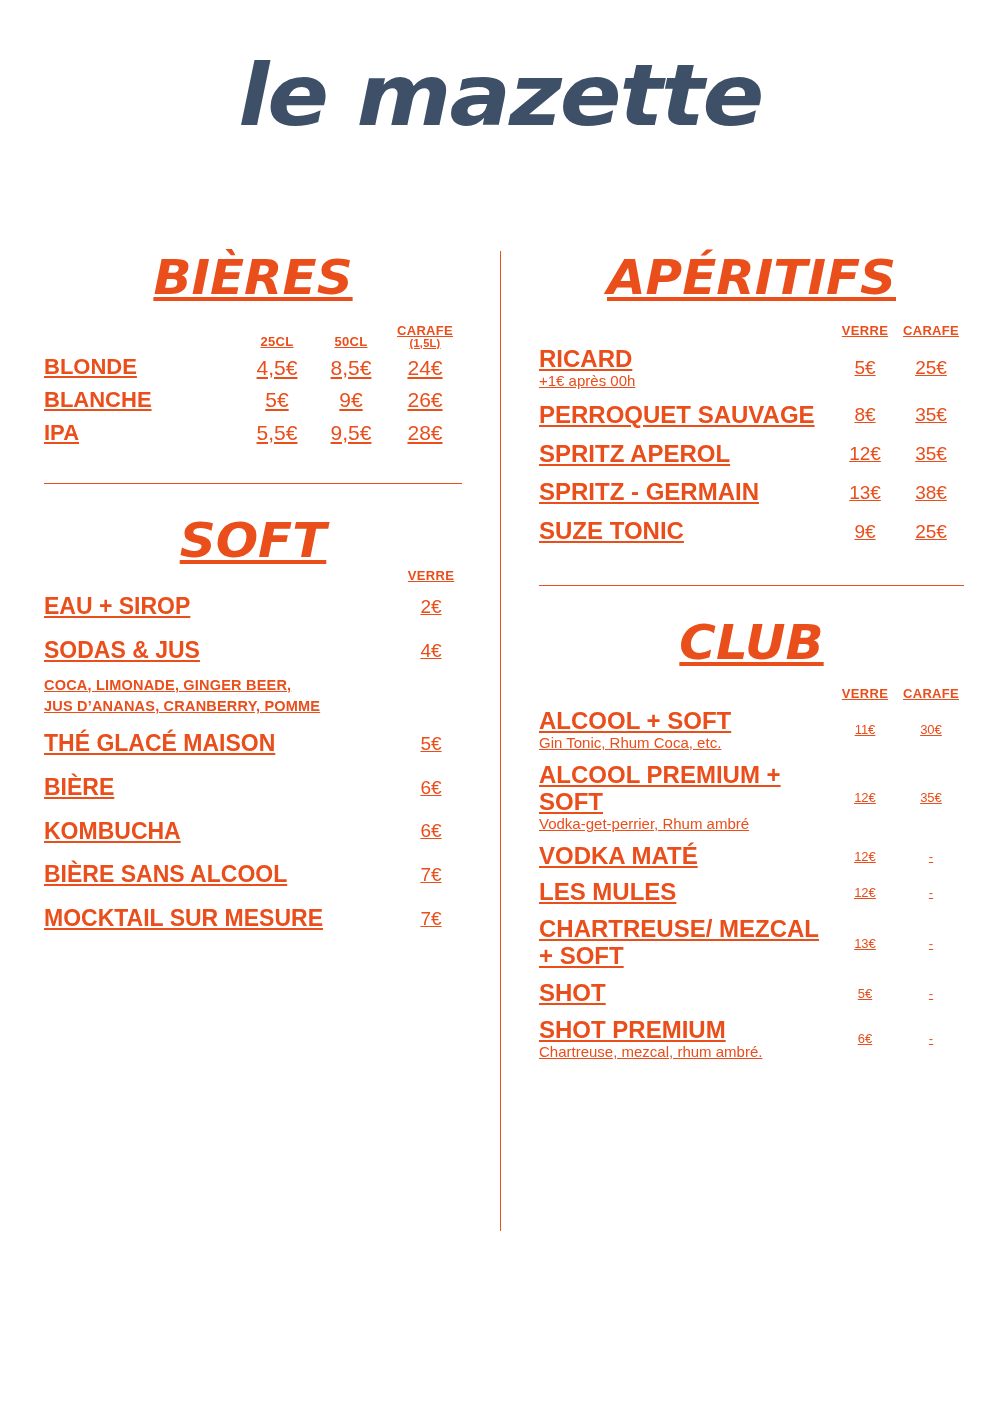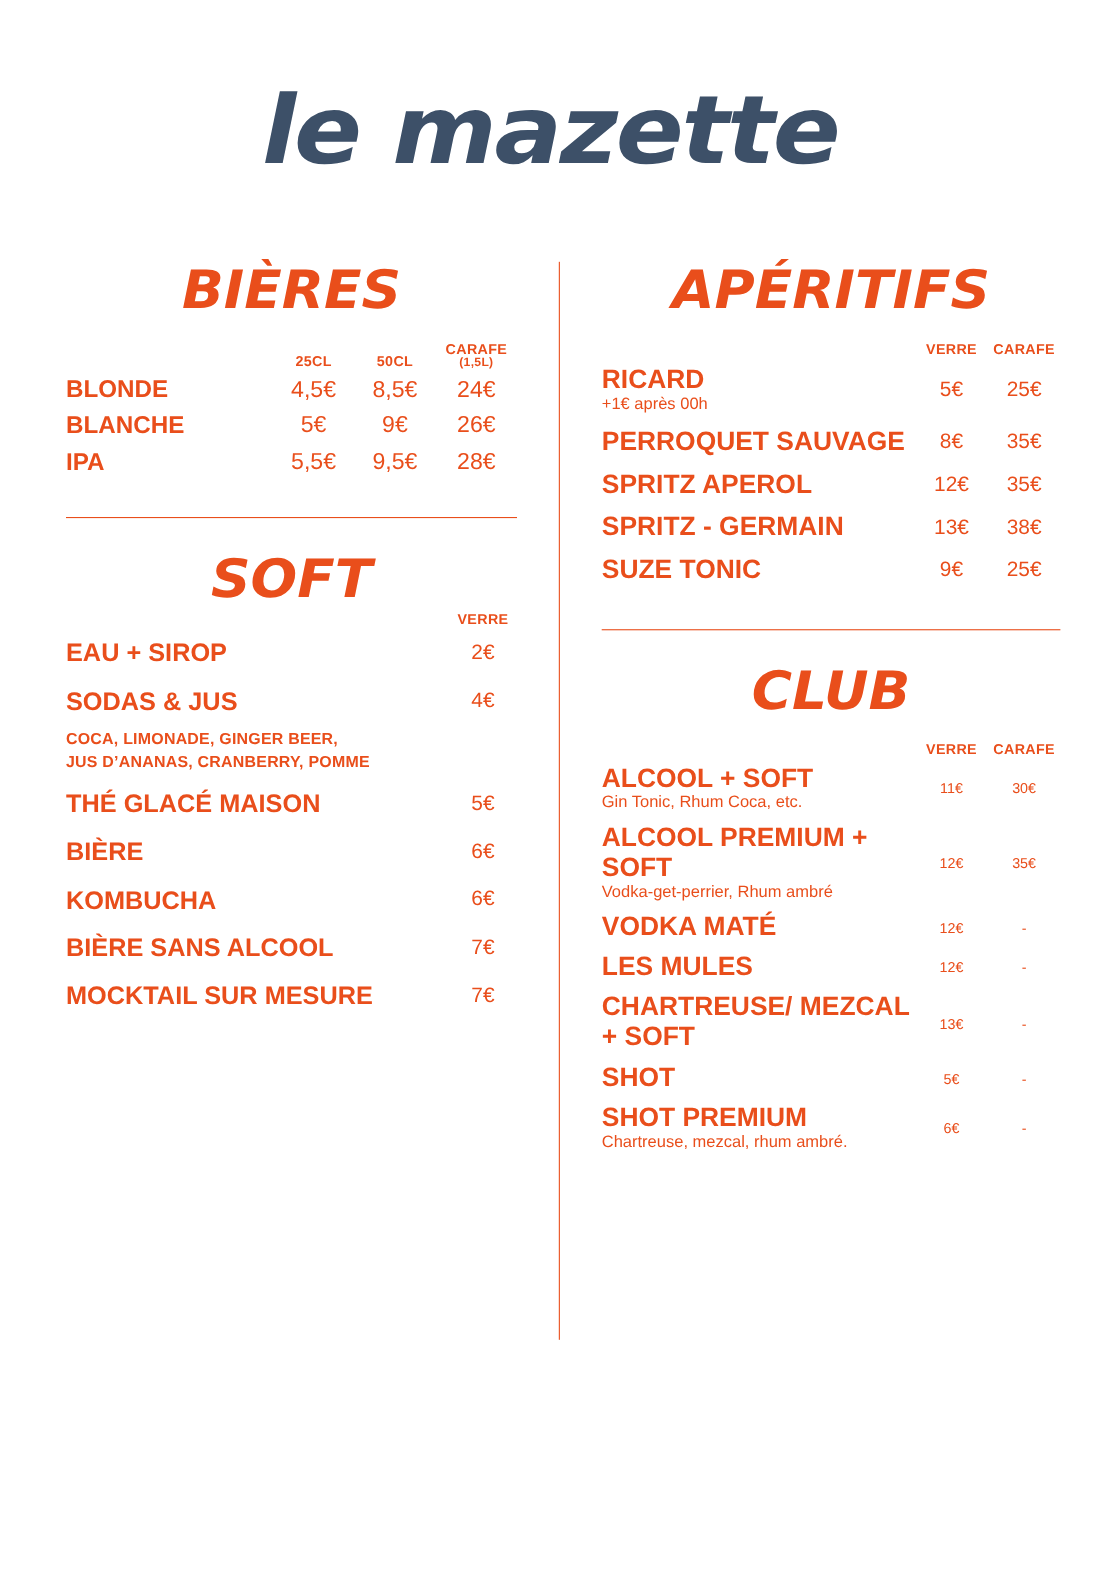--- a/index.html
+++ b/index.html
@@ -12,39 +12,40 @@
     height: 1427px;
     font-family: "Liberation Sans", sans-serif;
     color: #E94E1B;
     position: relative;
     overflow: hidden;
   }
 
   
   .brand {
     text-align: center;
-    padding-top: 76px;
+    padding-top: 52px;
   }
   .brand-title {
     font-family: "DejaVu Sans", sans-serif;
     font-weight: bold;
     font-size: 86px;
     letter-spacing: -2px;
     color: #3D5068;
     font-style: italic;
     line-height: 1;
     transform: scaleX(1.06);
     display: inline-block;
   }
 
   
   .columns {
     display: flex;
-    margin-top: 76px;
-    padding: 0 0 0 16px;
+    margin-top: 113px;
+    padding: 0 0 0 0;
+    text-decoration: underline;
   }
   .col-left {
     width: 500px;
     box-sizing: border-box;
     padding: 0 38px 0 44px;
   }
   .col-right {
     width: 500px;
     box-sizing: border-box;
     padding: 0 36px 0 38px;

